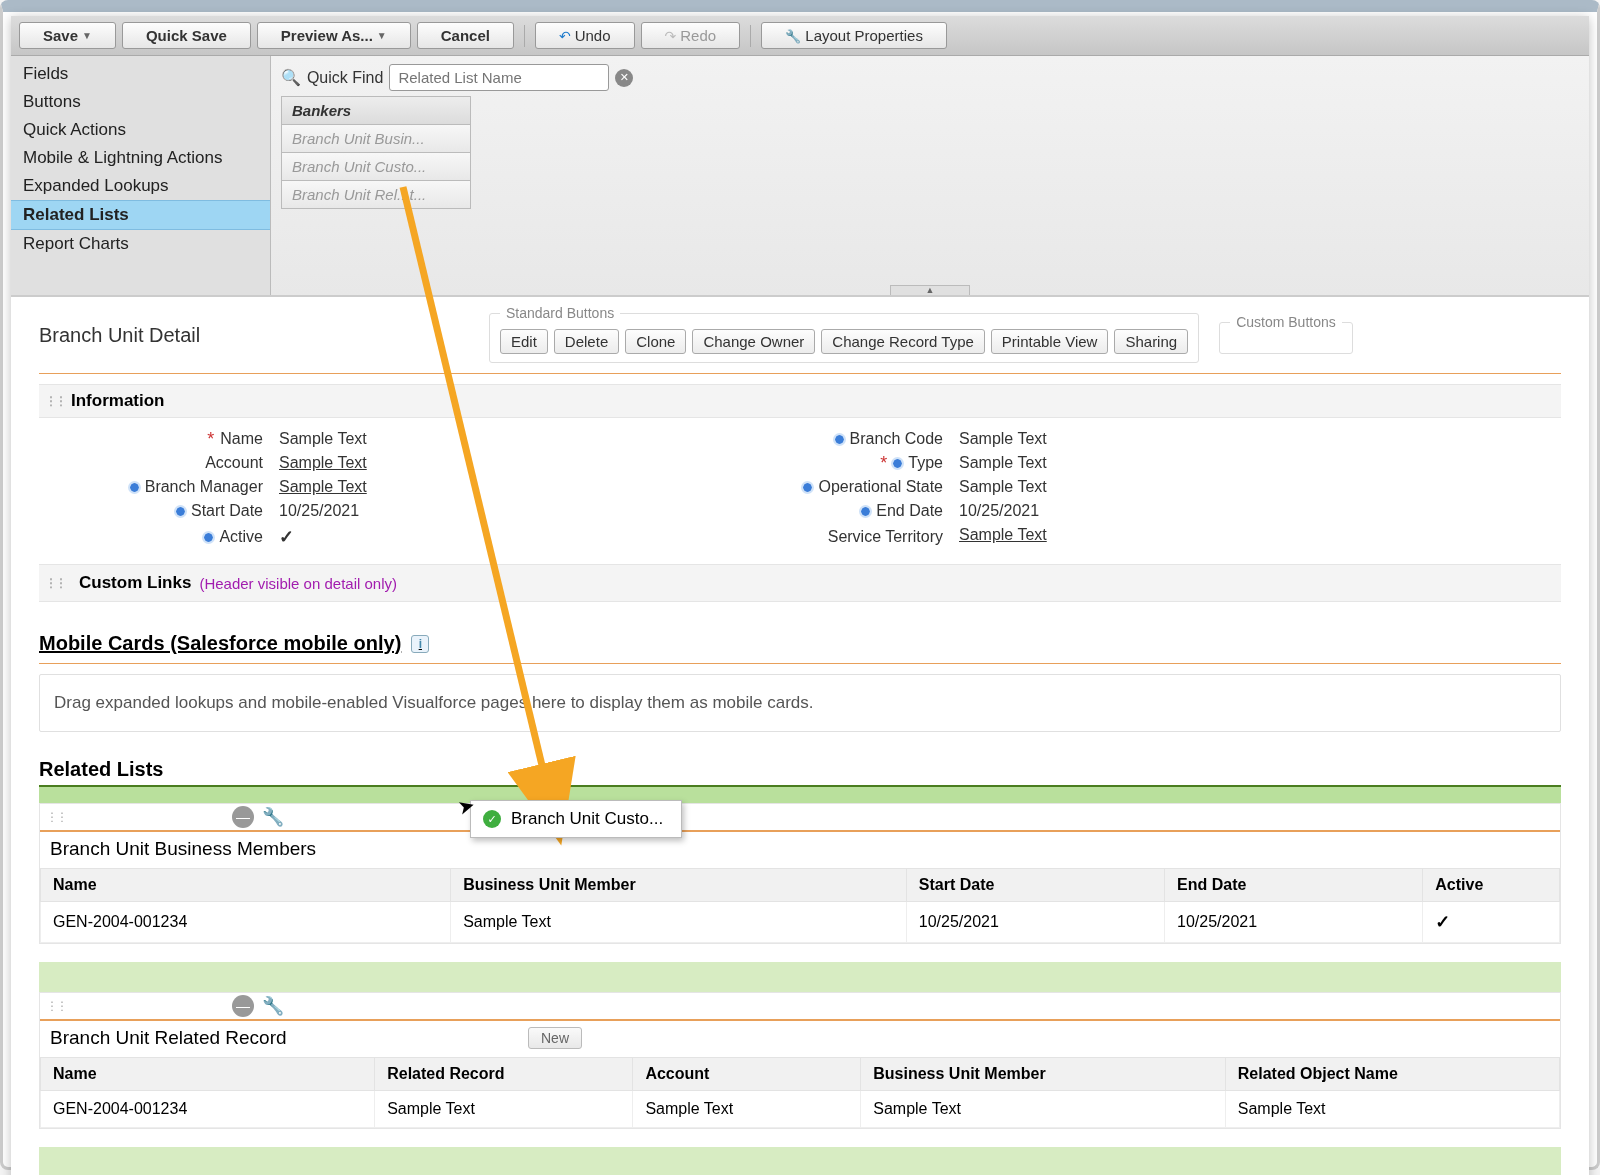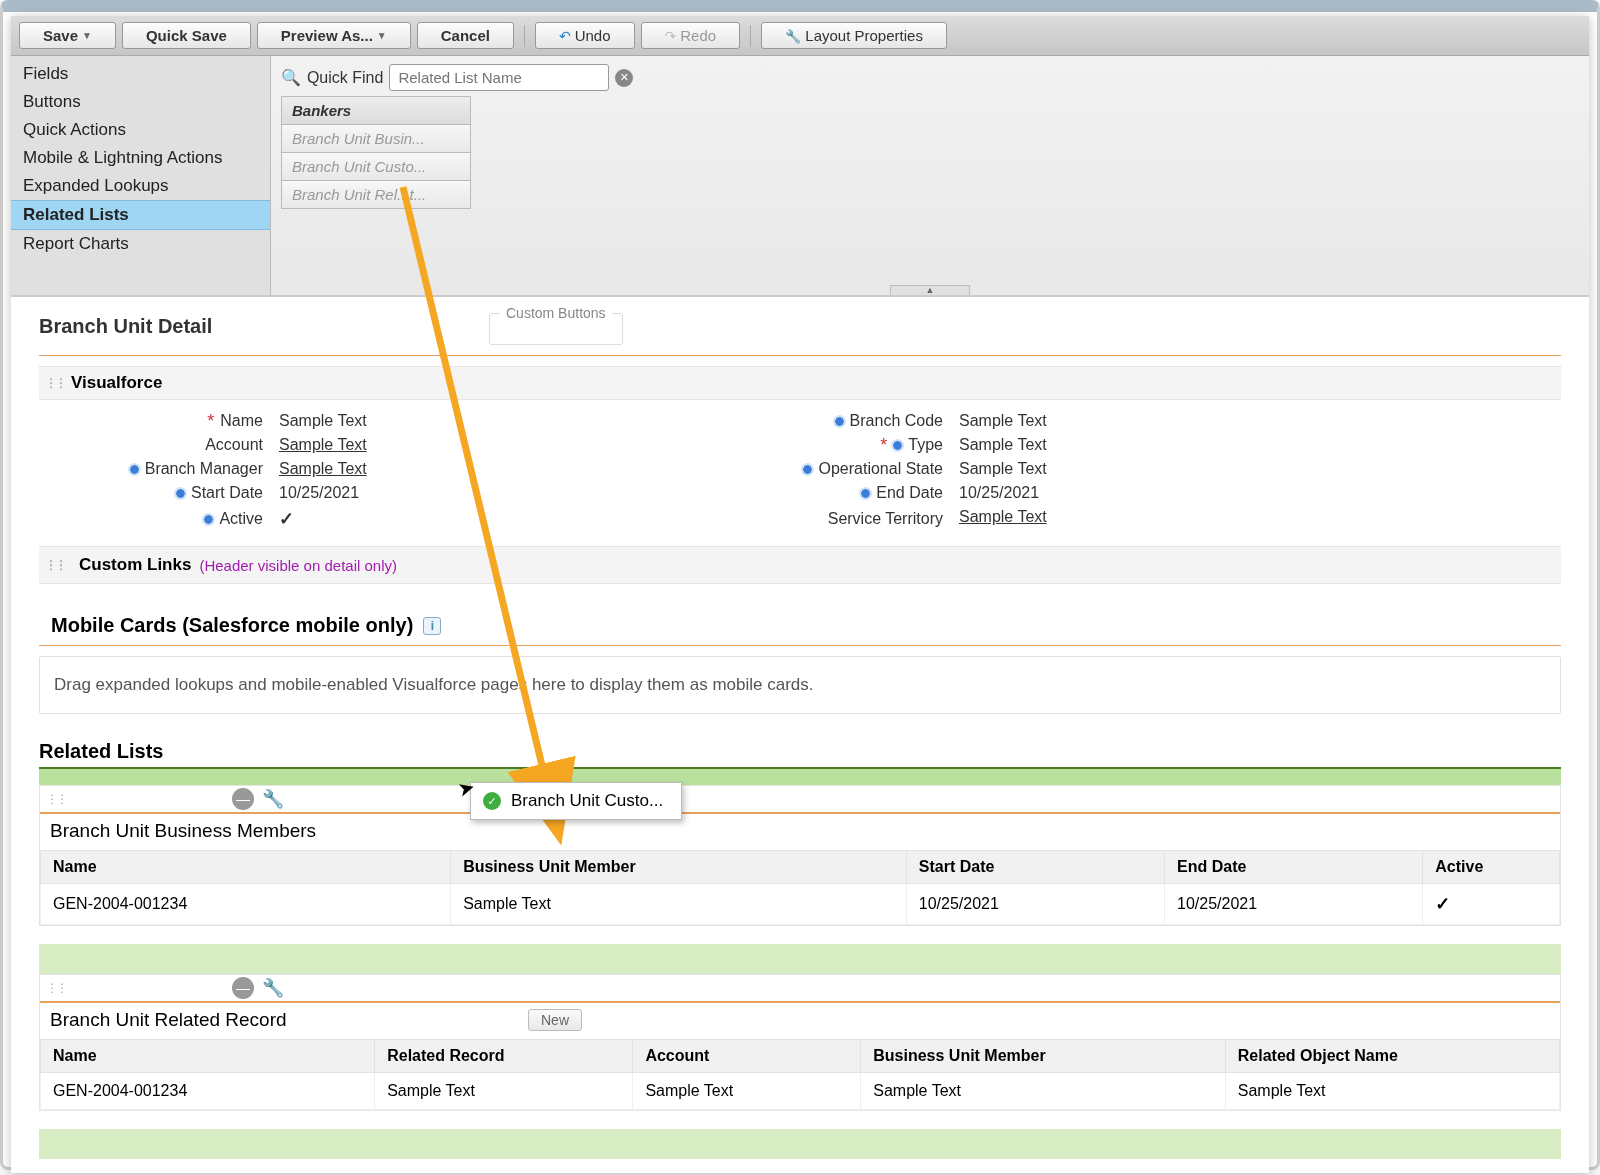--- a/index.html
+++ b/index.html
@@ -132,21 +132,21 @@
   }
 
   
   .body-area {
     padding: 14px 28px;
     position: relative;
     background:#fff;
   }
   .section-title {
     font-size: 20px;
-    font-weight: bold;
+    font-weight: normal;
     color: #333;
     margin-bottom: 4px;
   }
   .grip { color: #aaa; font-size: 12px; margin-right: 6px; letter-spacing: -2px; }
   
   .detail-row {
     display:flex;
     align-items:center;
     gap: 20px;
     margin-bottom:10px;
@@ -200,22 +200,22 @@
     border-top:1px solid #e5e5e5;
     border-bottom:1px solid #e5e5e5;
     padding:8px 6px;
     font-size:17px;
     font-weight:bold;
     display:flex; align-items:center; gap:8px;
   }
   .custom-links .hint { font-weight:normal; color:#a21caf; font-size:15px; }
 
   .mobile-title {
-    font-size: 20px; font-weight:bold; margin: 30px 0 8px 12px;
-    display:flex; align-items:center; gap:10px;
+    font-size: 20px; font-weight:bold; margin: 30px 0 8px 0;
+    display:flex; align-items:center; gap:10px;text-decoration:underline;
   }
   .info-ico {
     width:18px;height:18px;border:1px solid #8ab;
     border-radius:3px;color:#48a;font-size:12px;
     display:inline-flex;align-items:center;justify-content:center;
     background:#eaf3fb;
   }
   .drop-zone {
     border:1px solid #e0e0e0;
     padding: 18px 14px;
@@ -358,30 +358,42 @@
           <div class="rl-chip grey">Branch Unit Rel...t...</div>
         </div>
         <div class="expand-handle">▲</div>
       </div>
     </div>
 
     <div class="body-area">
 
       <div class="detail-row">
         <div class="section-title" style="min-width:430px;">Branch Unit Detail</div>
+        <fieldset class="buttons-fs">
+          <legend>Standard Buttons</legend>
+          <div class="fs-btns">
+            <span class="fs-btn">Edit</span>
+            <span class="fs-btn">Delete</span>
+            <span class="fs-btn">Clone</span>
+            <span class="fs-btn">Change Owner</span>
+            <span class="fs-btn">Change Record Type</span>
+            <span class="fs-btn">Printable View</span>
+            <span class="fs-btn">Sharing</span>
+          </div>
+        </fieldset>
         <fieldset class="buttons-fs" style="min-width:120px; min-height:40px;">
           <legend>Custom Buttons</legend>
         </fieldset>
       </div>
 
       <hr class="hr-orange">
 
       <div class="info-header">
         <span class="grip">⋮⋮</span>
-        <span>Visualforce</span>
+        <span>Information</span>
       </div>
 
       <div class="info-grid">
 
         <div class="info-label">
             <span class="req-star">*</span>
             <span>Name</span>
           </div>
         <div class="info-val">Sample Text</div>
         <div class="info-label">

